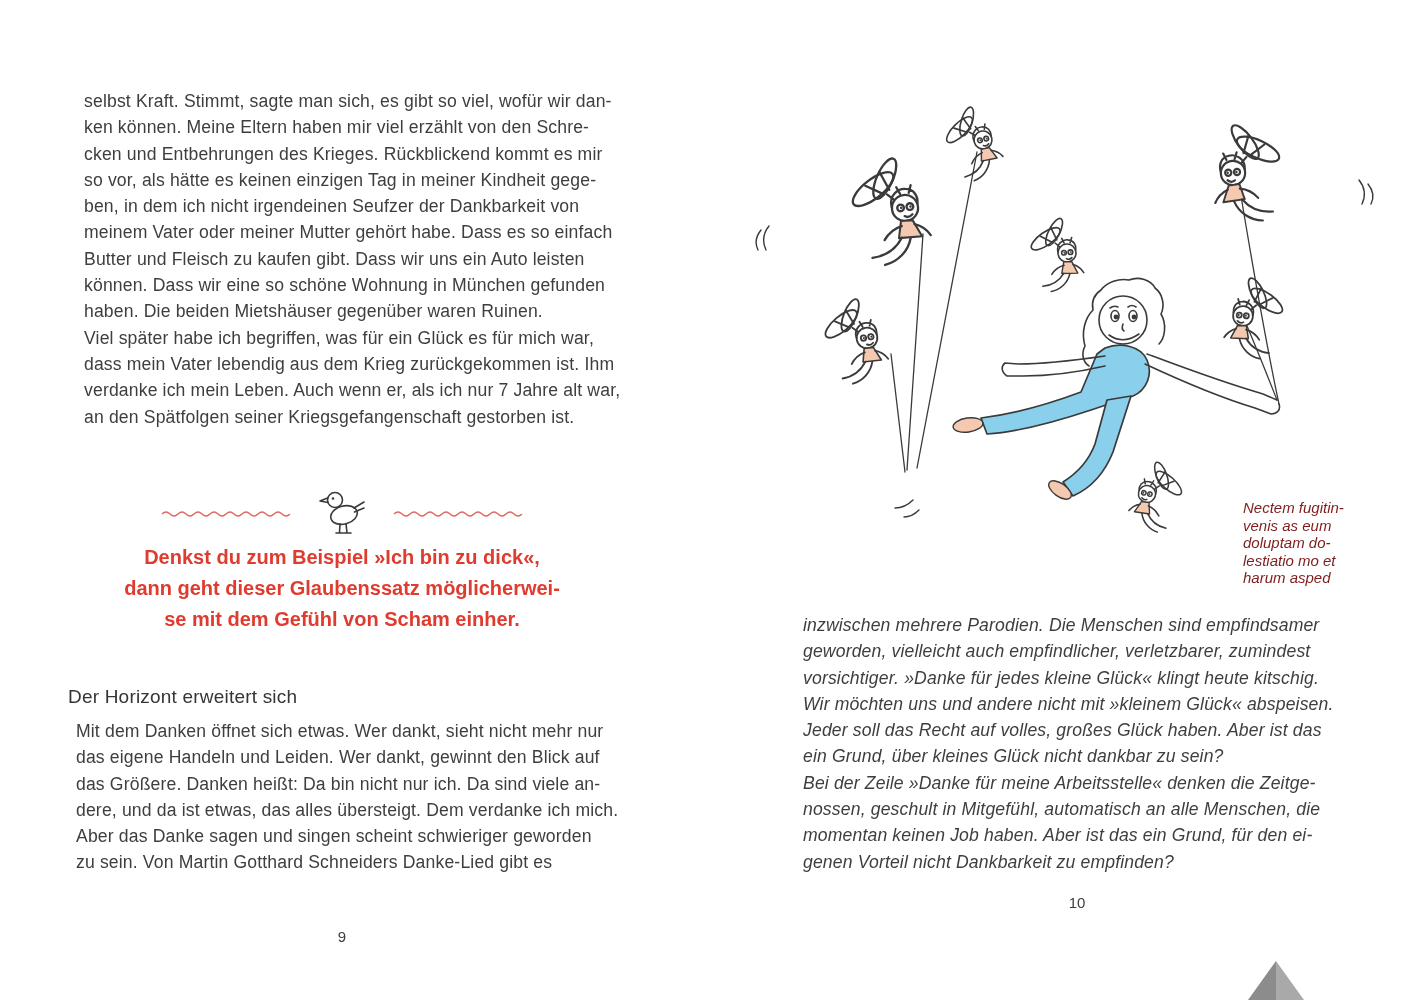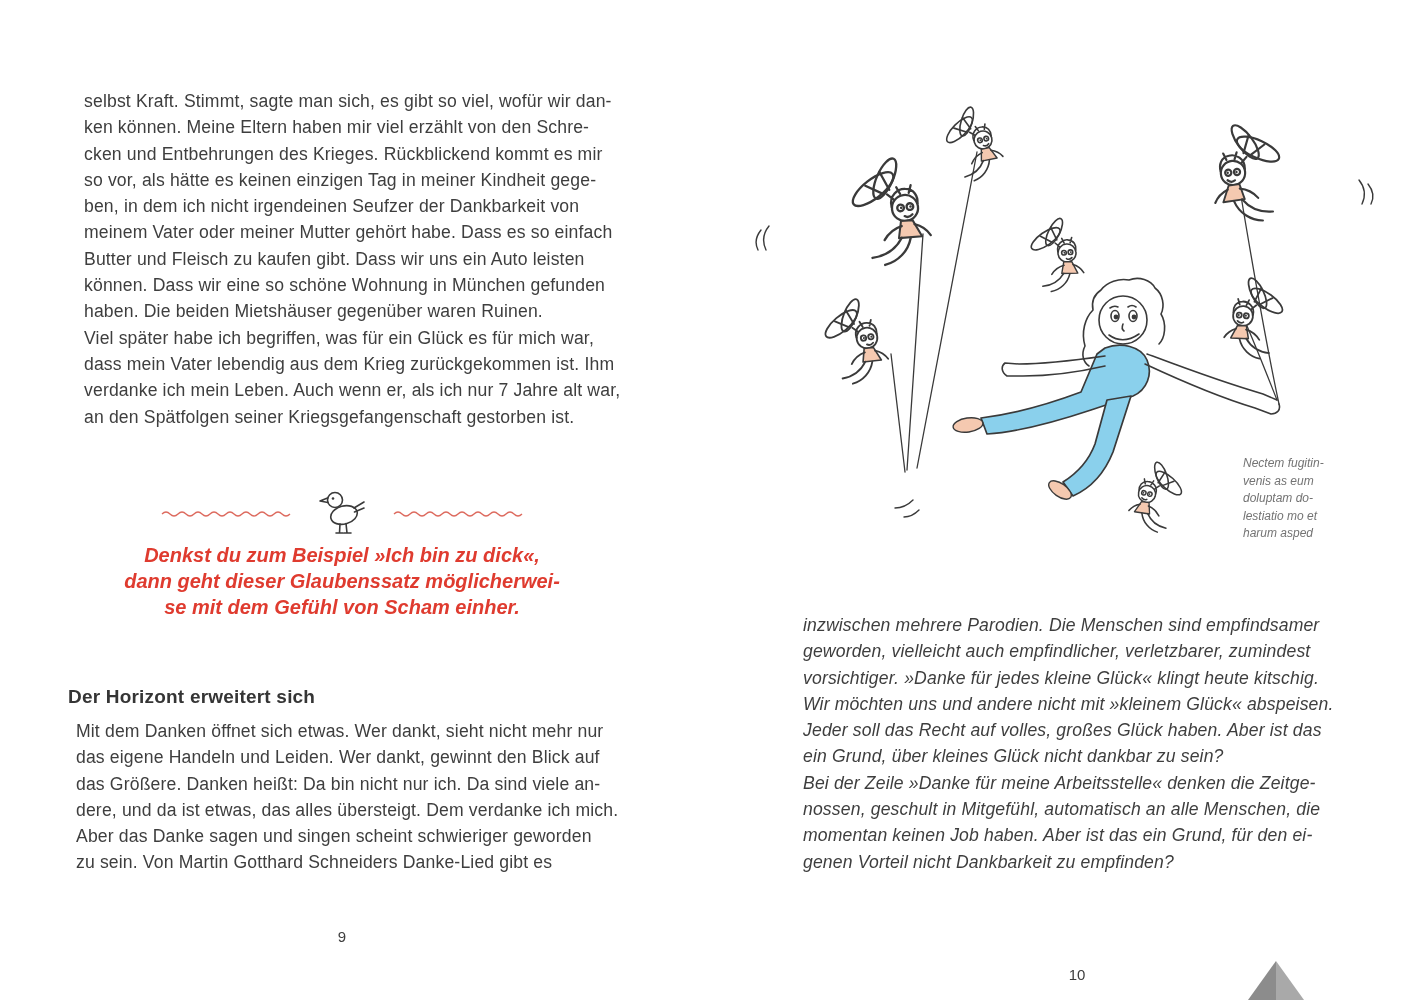--- a/index.html
+++ b/index.html
@@ -24,48 +24,48 @@
 
   .divider {
     display: flex;
     align-items: center;
     justify-content: center;
     gap: 26px;
   }
 
   .pull-quote {
     font-size: 20px;
-    line-height: 26px;
+    line-height: 31px;
     font-weight: bold;
-    font-style: italic;
     text-align: center;
     white-space: pre-line;
     color: var(--accent-red, #df3b2f);
   }
 
   .section-heading {
     font-size: 19px;
-    font-weight: bold;
+    font-weight: normal;
     color: #353535;
     letter-spacing: 0.2px;
   }
 
   .page-number {
     font-size: 15px;
     text-align: center;
     color: #3e3e3e;
     width: 548px;
   }
 
   .caption {
-    font-size: 12px;
+    font-size: 15px;
     line-height: 17.5px;
     font-style: italic;
     white-space: pre-line;
-    color: #737373;
+    color: #7f1d1d;
+    margin-top: 44px;
   }
 
   svg .ln {
     fill: none;
     stroke: #3a3a3a;
     stroke-width: 1.6;
     stroke-linecap: round;
     stroke-linejoin: round;
   }
   svg .fill-blue { fill: var(--pants-blue, #8ad0ec); stroke: #3a3a3a; stroke-width: 1.7; stroke-linejoin: round; }
@@ -208,20 +208,20 @@
 vorsichtiger. »Danke für jedes kleine Glück« klingt heute kitschig.
 Wir möchten uns und andere nicht mit »kleinem Glück« abspeisen.
 Jeder soll das Recht auf volles, großes Glück haben. Aber ist das
 ein Grund, über kleines Glück nicht dankbar zu sein?
 Bei der Zeile »Danke für meine Arbeitsstelle« denken die Zeitge-
 nossen, geschult in Mitgefühl, automatisch an alle Menschen, die
 momentan keinen Job haben. Aber ist das ein Grund, für den ei-
 genen Vorteil nicht Dankbarkeit zu empfinden?</div>
   </div>
 
-  <div class="abs page-number" style="left:803px; top:966px;">10</div>
+  <div class="abs page-number" style="left:803px; top:894px;">10</div>
 
   <svg class="abs" style="left:1248px; top:961px;" width="56" height="39" viewBox="0 0 56 39">
     <polygon class="mtn-l" points="28,0 0,39 28,39"></polygon>
     <polygon class="mtn-r" points="28,0 56,39 28,39"></polygon>
   </svg>
 
 </div>
 
 </body></html>

